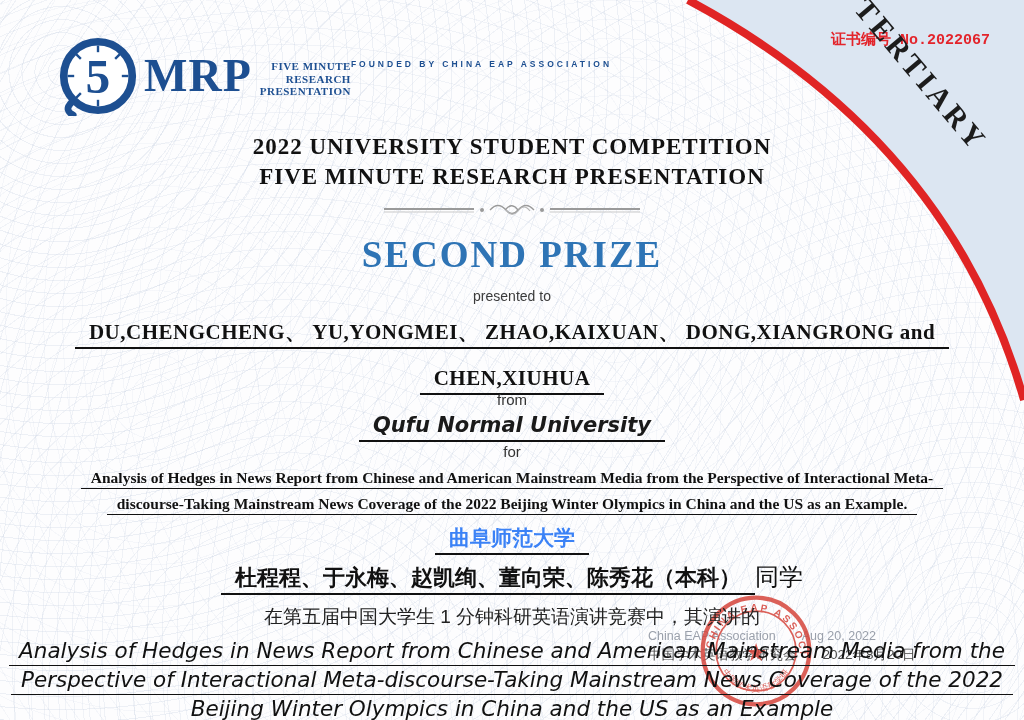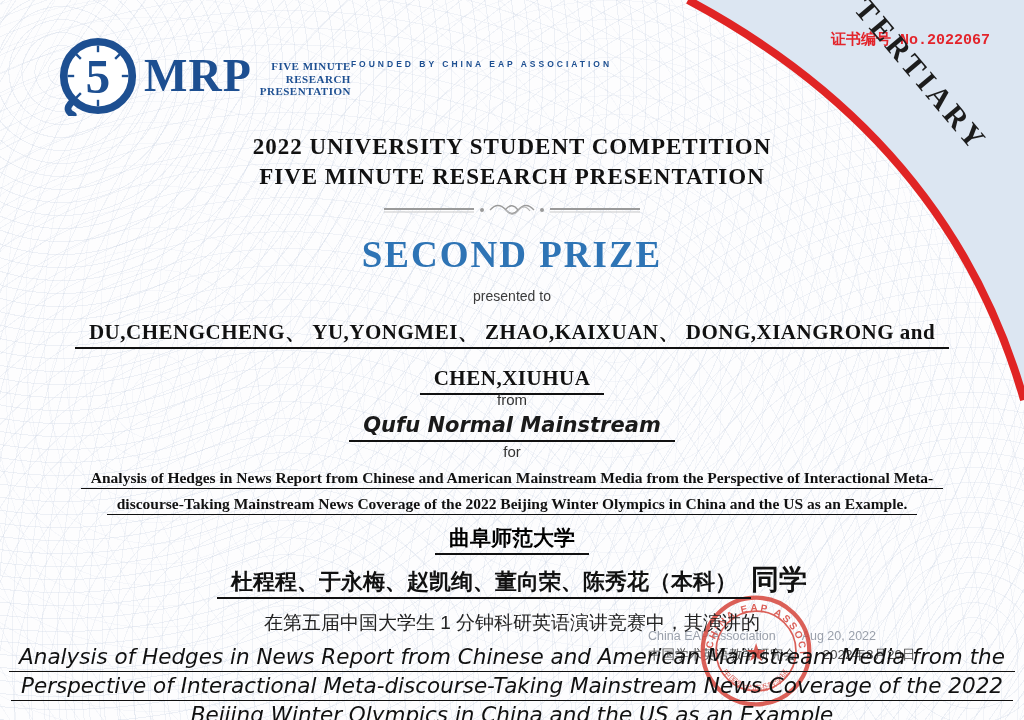--- a/index.html
+++ b/index.html
@@ -37,23 +37,23 @@
   .prize{font-size:37px;font-weight:700;letter-spacing:2px;color:#2e74b5;margin-top:14px;}
   .small-label{font-family:"Liberation Sans",sans-serif;font-size:14px;color:#3a3a3a;margin-top:12px;}
   .names{font-size:21px;font-weight:700;letter-spacing:0.5px;color:#111;margin-top:14px;}
   .names.second{margin-top:20px;}
   .u{border-bottom:2px solid #111;padding:0 14px 3px;}
   .u-thin{border-bottom:1.5px solid #111;padding:0 10px 2px;}
   .label-sm{font-family:"Liberation Sans",sans-serif;font-size:15px;color:#333;}
   .handwrite{font-family:"DejaVu Sans",sans-serif;font-style:italic;}
   .univ-en{font-size:21px;font-weight:700;color:#1a1a1a;margin-top:5px;}
   .thesis{font-size:15.5px;font-weight:700;color:#111;margin-top:7px;line-height:1.45;}
-  .univ-cn{font-size:21px;font-weight:700;color:#000000;margin-top:8px;}
+  .univ-cn{font-size:21px;font-weight:700;color:#3b82f6;margin-top:8px;}
   .names-cn{font-size:22px;font-weight:700;color:#111;margin-top:9px;}
-  .names-cn .suffix{font-weight:700;font-size:28px;}
+  .names-cn .suffix{font-weight:400;font-size:24px;}
   .comp-cn{font-size:19px;color:#222;margin-top:11px;font-family:"Liberation Sans",sans-serif;}
   .speech{font-size:21.5px;color:#111;margin-top:8px;}
   
   .seal{left:697px;top:592px;width:118px;height:118px;opacity:0.85;z-index:3;}
   .sig{left:648px;top:629px;width:320px;z-index:2;font-family:"Liberation Sans",sans-serif;}
   .sig-row{display:flex;gap:26px;align-items:baseline;}
   .sig-en{color:#9aa0ab;font-size:12.5px;}
   .sig-cn{color:#4a4a4a;font-size:13.5px;margin-top:3px;}
 </style>
 </head>
@@ -110,21 +110,21 @@
     <line x1="168" y1="13" x2="258" y2="13" stroke="#c9c9c9" stroke-width="1"></line>
   </svg>
 
   <div class="prize">SECOND PRIZE</div>
   <div class="small-label">presented to</div>
 
   <div class="names"><span class="u">DU,CHENGCHENG、 YU,YONGMEI、 ZHAO,KAIXUAN、 DONG,XIANGRONG and</span></div>
   <div class="names second"><span class="u">CHEN,XIUHUA</span></div>
 
   <div class="label-sm">from</div>
-  <div class="univ-en handwrite"><span class="u">Qufu Normal Mainstream</span></div>
+  <div class="univ-en handwrite"><span class="u">Qufu Normal University</span></div>
   <div class="label-sm" style="margin-top:6px;">for</div>
 
   <div class="thesis"><span class="u-thin">Analysis of Hedges in News Report from Chinese and American Mainstream Media from the Perspective of Interactional Meta-</span></div>
   <div class="thesis" style="margin-top:4px;"><span class="u-thin">discourse-Taking Mainstream News Coverage of the 2022 Beijing Winter Olympics in China and the US as an Example.</span></div>
 
   <div class="univ-cn"><span class="u">曲阜师范大学</span></div>
   <div class="names-cn"><span class="u">杜程程、于永梅、赵凯绚、董向荣、陈秀花（本科）</span><span class="suffix">同学</span></div>
   <div class="comp-cn">在第五届中国大学生 1 分钟科研英语演讲竞赛中，其演讲的</div>
 
   <div class="speech handwrite"><span class="u-thin">Analysis of Hedges in News Report from Chinese and American Mainstream Media from the</span></div>

